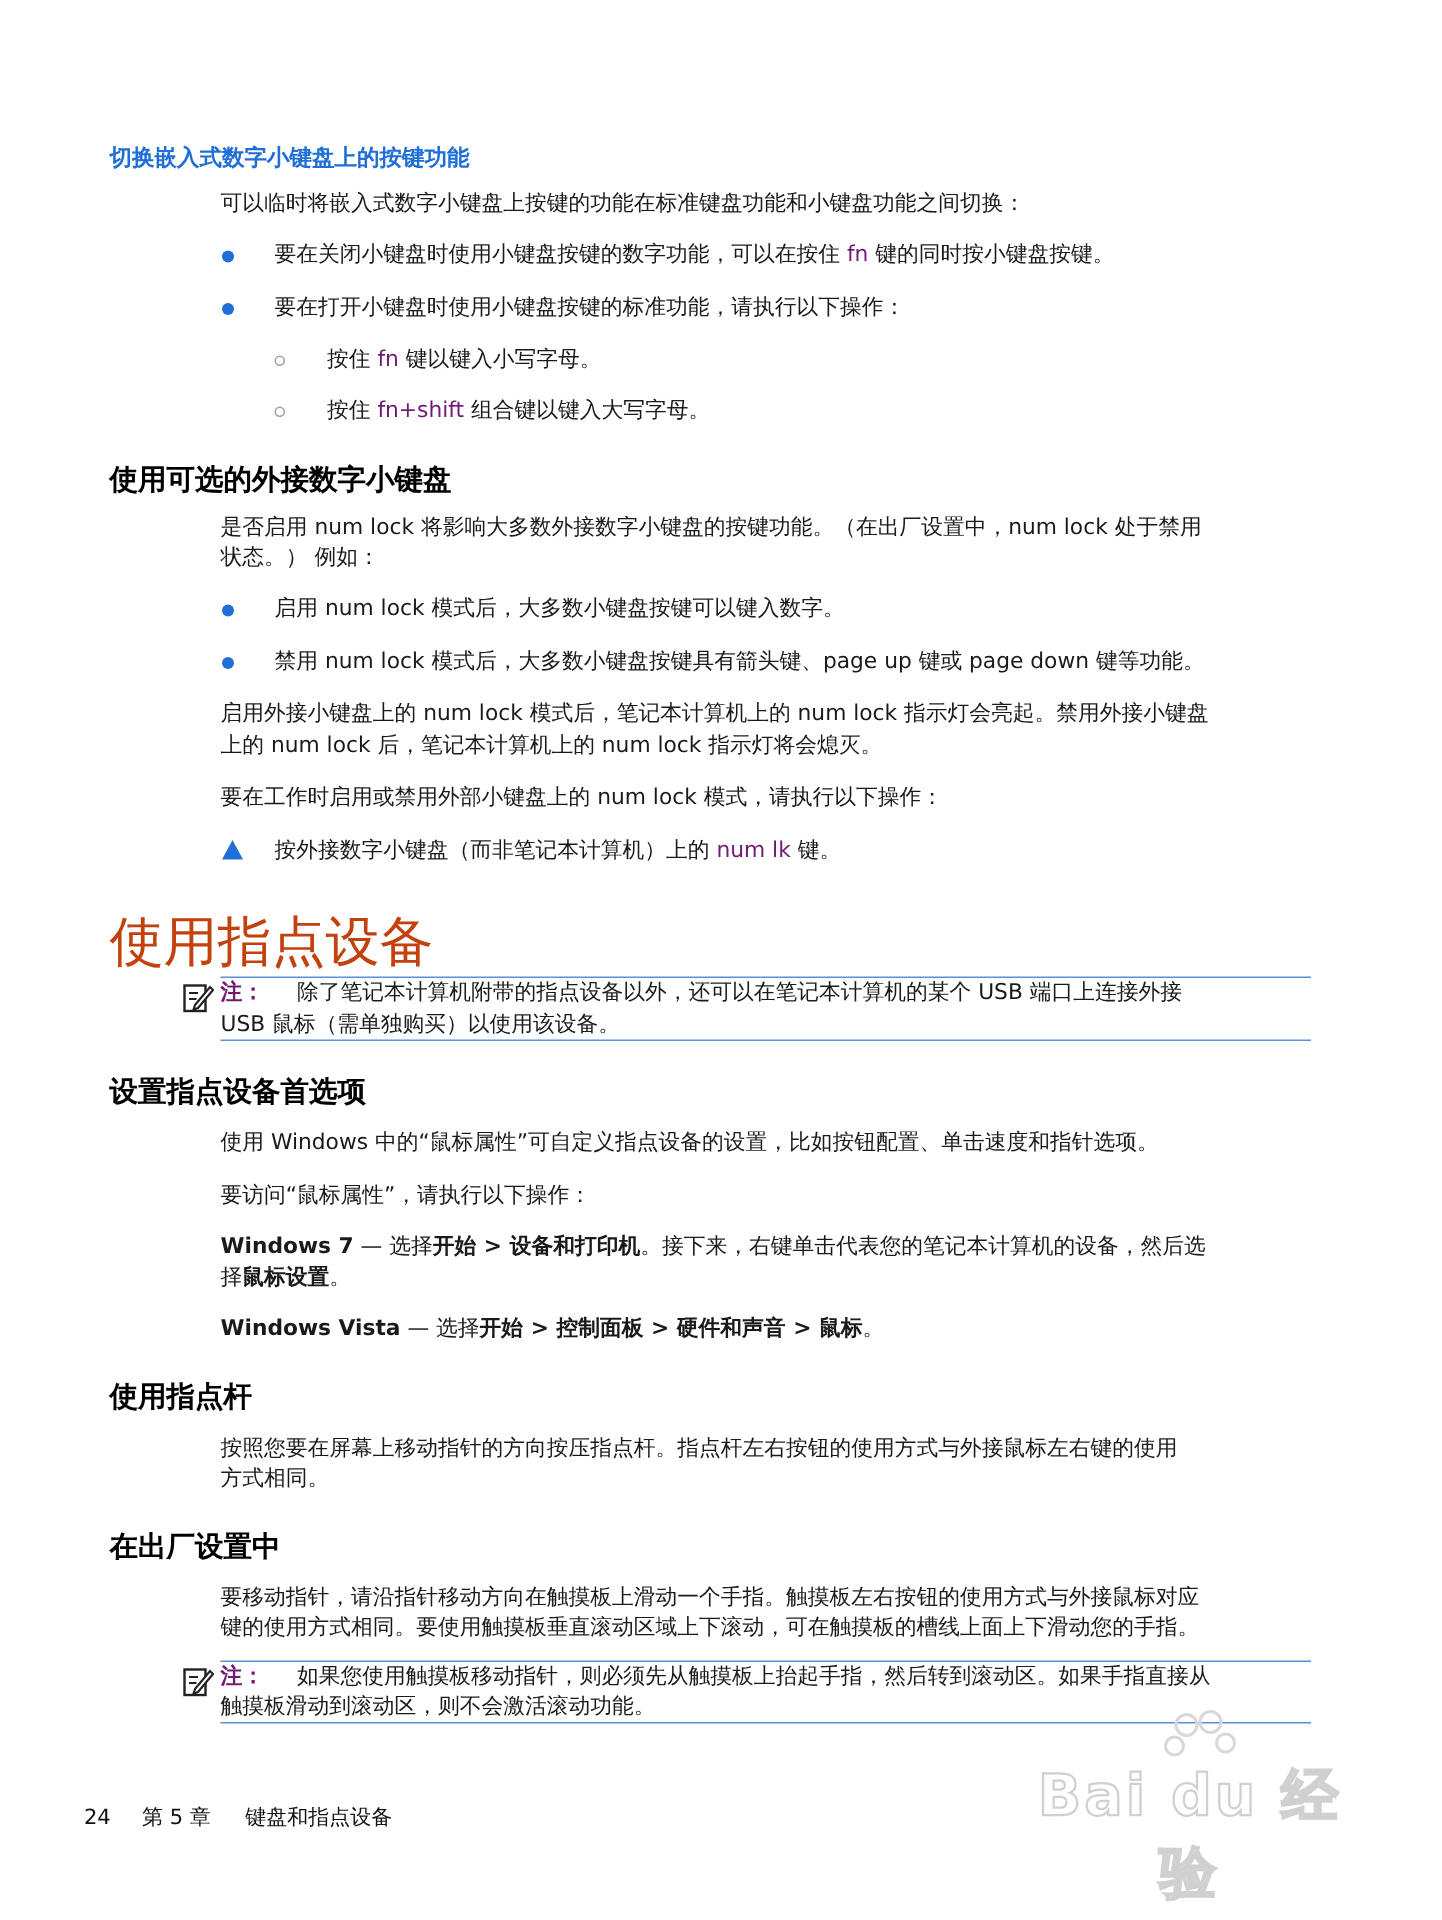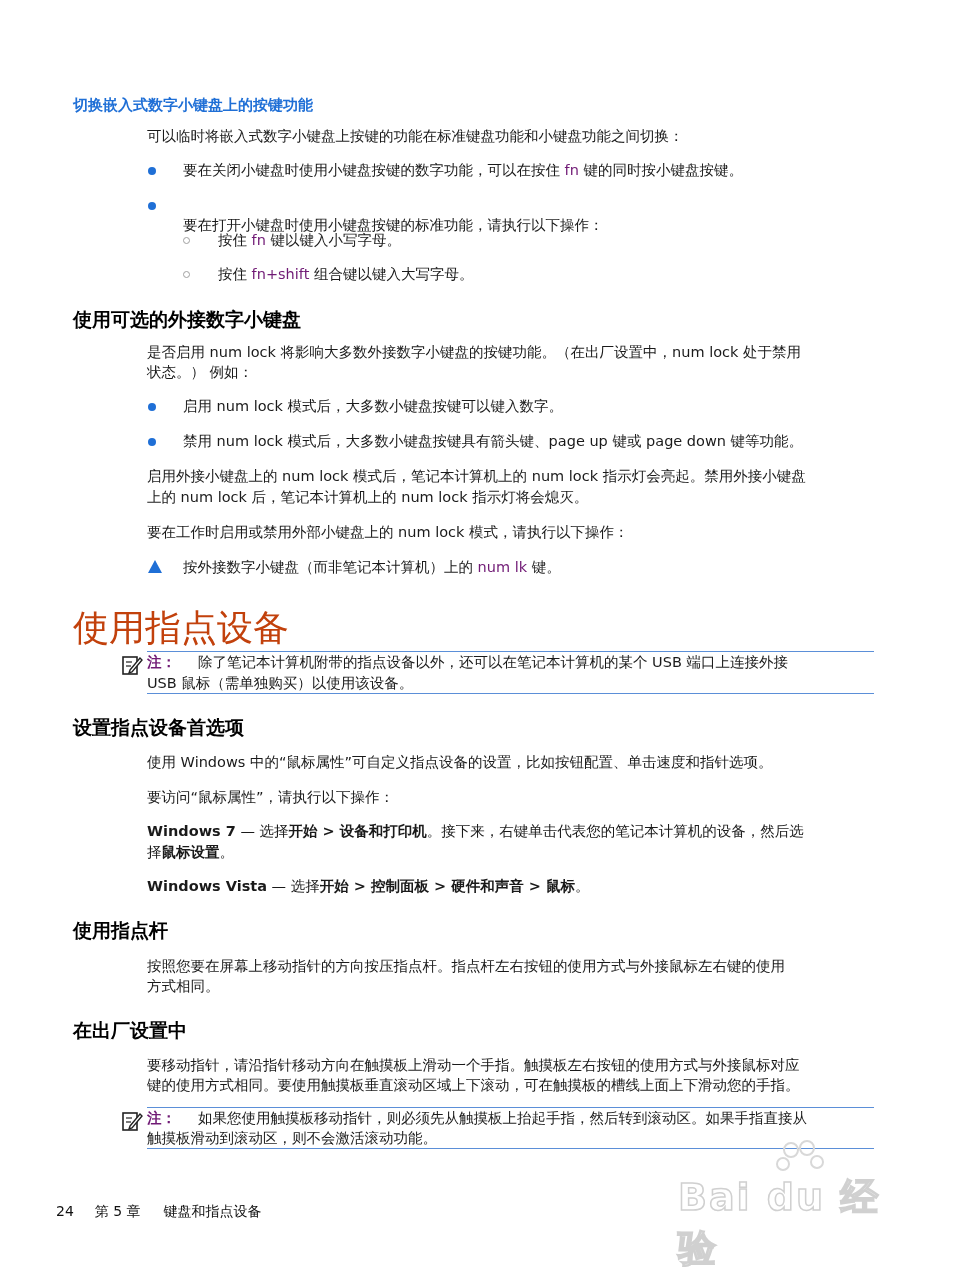--- a/index.html
+++ b/index.html
@@ -28,21 +28,21 @@
 
 <div class="abs h3" style="top:96px;">切换嵌入式数字小键盘上的按键功能</div>
 <div class="abs p" style="top:126px;">可以临时将嵌入式数字小键盘上按键的功能在标准键盘功能和小键盘功能之间切换：</div>
 
 <span class="bullet" style="top:167px;"></span>
 <div class="abs p" style="top:160px; left:183px;">
   <span>要在关闭小键盘时使用小键盘按键的数字功能，可以在按住 </span><span class="blue">fn</span><span> 键的同时按小键盘按键。</span>
 </div>
 
 <span class="bullet" style="top:202px;"></span>
-<div class="abs p" style="top:195px; left:183px;margin-top:20px;">要在打开小键盘时使用小键盘按键的标准功能，请执行以下操作：</div>
+<div class="abs p" style="top:195px; left:183px;">要在打开小键盘时使用小键盘按键的标准功能，请执行以下操作：</div>
 
 <span class="sub" style="top:237px;"></span>
 <div class="abs p" style="top:230px; left:218px;">
   <span>按住 </span><span class="blue">fn</span><span> 键以键入小写字母。</span>
 </div>
 
 <span class="sub" style="top:271px;"></span>
 <div class="abs p" style="top:264px; left:218px;">
   <span>按住 </span><span class="blue">fn+shift</span><span> 组合键以键入大写字母。</span>
 </div>
@@ -124,14 +124,14 @@
   <span>键盘和指点设备</span>
 </div>
 
 <div class="wm">
   <svg width="60" height="40" style="position:absolute; left:95px; top:-10px;" viewBox="0 0 60 40">
     <circle cx="18" cy="10" r="7" fill="none" stroke="#d8d8d8" stroke-width="2"></circle>
     <circle cx="34" cy="8" r="7" fill="none" stroke="#d8d8d8" stroke-width="2"></circle>
     <circle cx="10" cy="24" r="6" fill="none" stroke="#d8d8d8" stroke-width="2"></circle>
     <circle cx="44" cy="22" r="6" fill="none" stroke="#d8d8d8" stroke-width="2"></circle>
   </svg>
-  <div style="position:absolute; left:0; top:22px; font-size:38px; font-weight:bold; color:#fff; -webkit-text-stroke:1.5px #d0d0d0; letter-spacing:2px;">Bai du 经验</div>
+  <div style="position:absolute; left:0; top:22px; font-size:38px; font-weight:bold; color:#fff; -webkit-text-stroke:1.5px #d0d0d0; letter-spacing:2px;text-align:center;">Bai du 经验</div>
 </div>
 
 </body></html>

